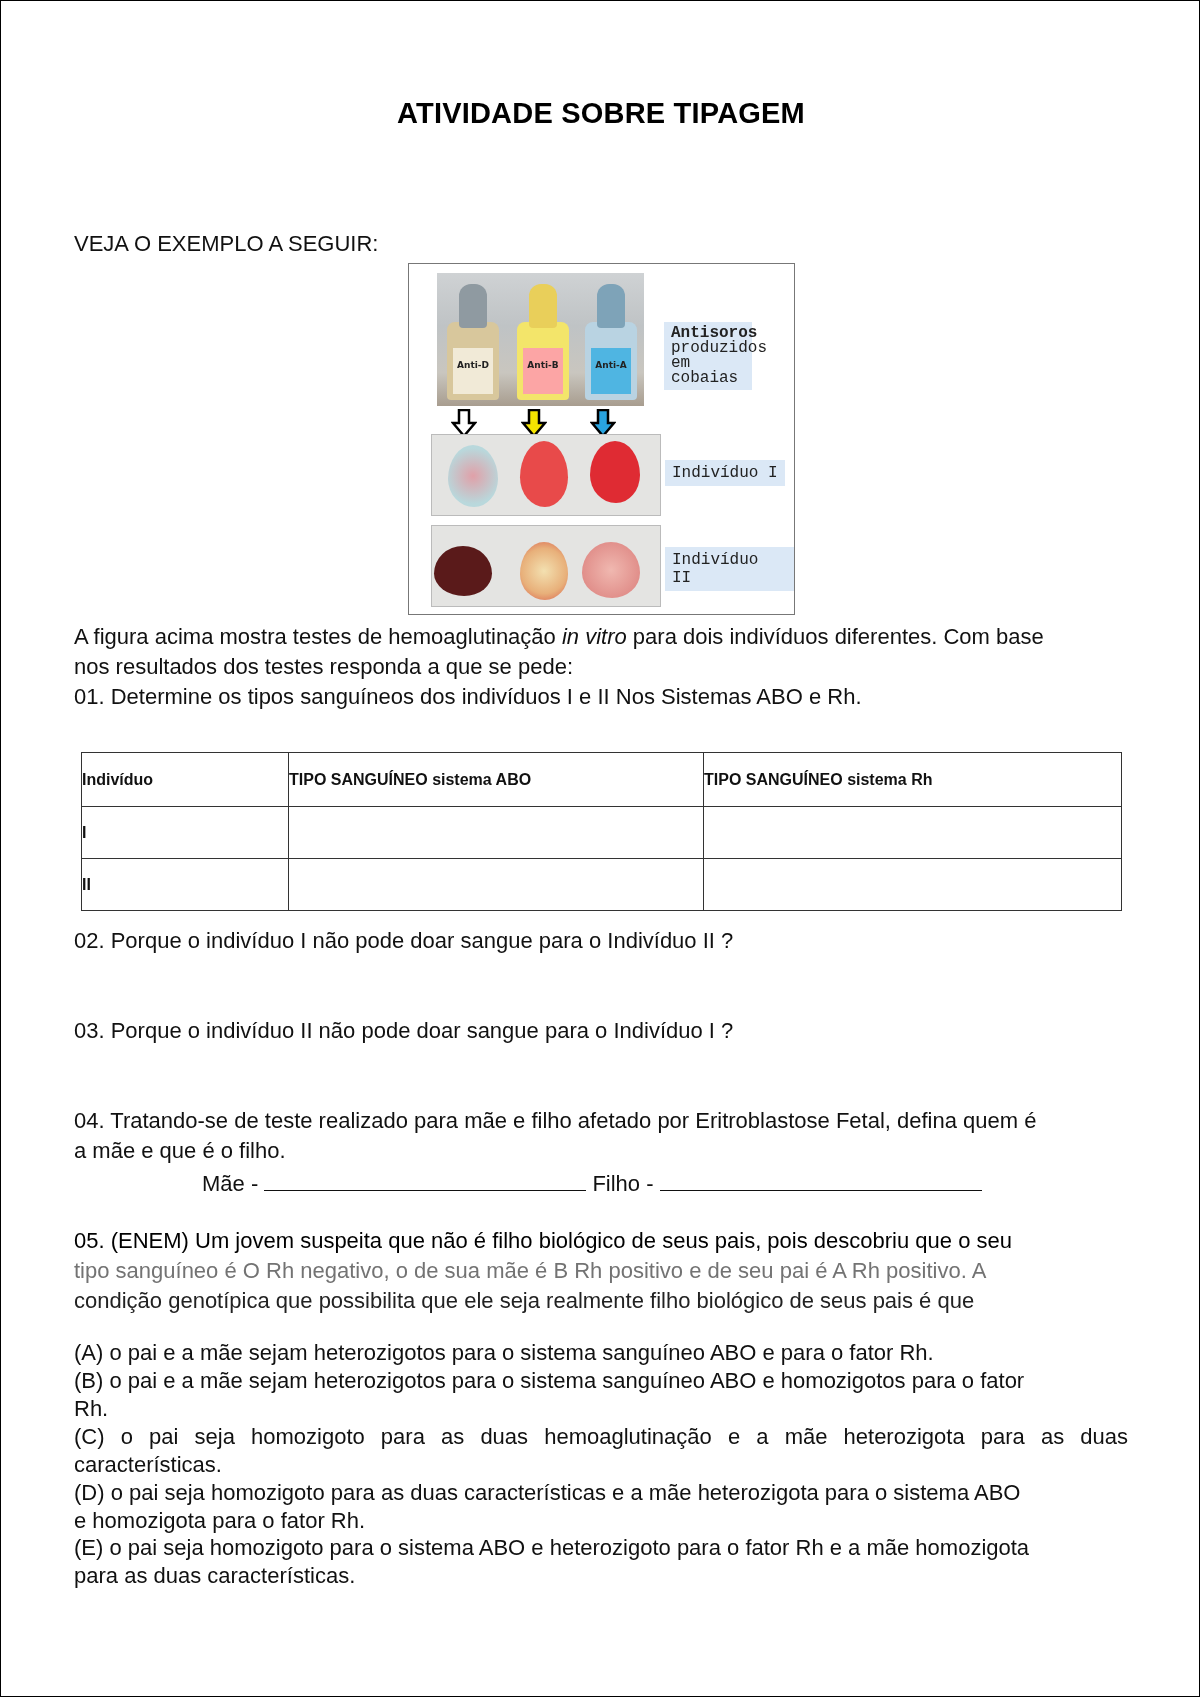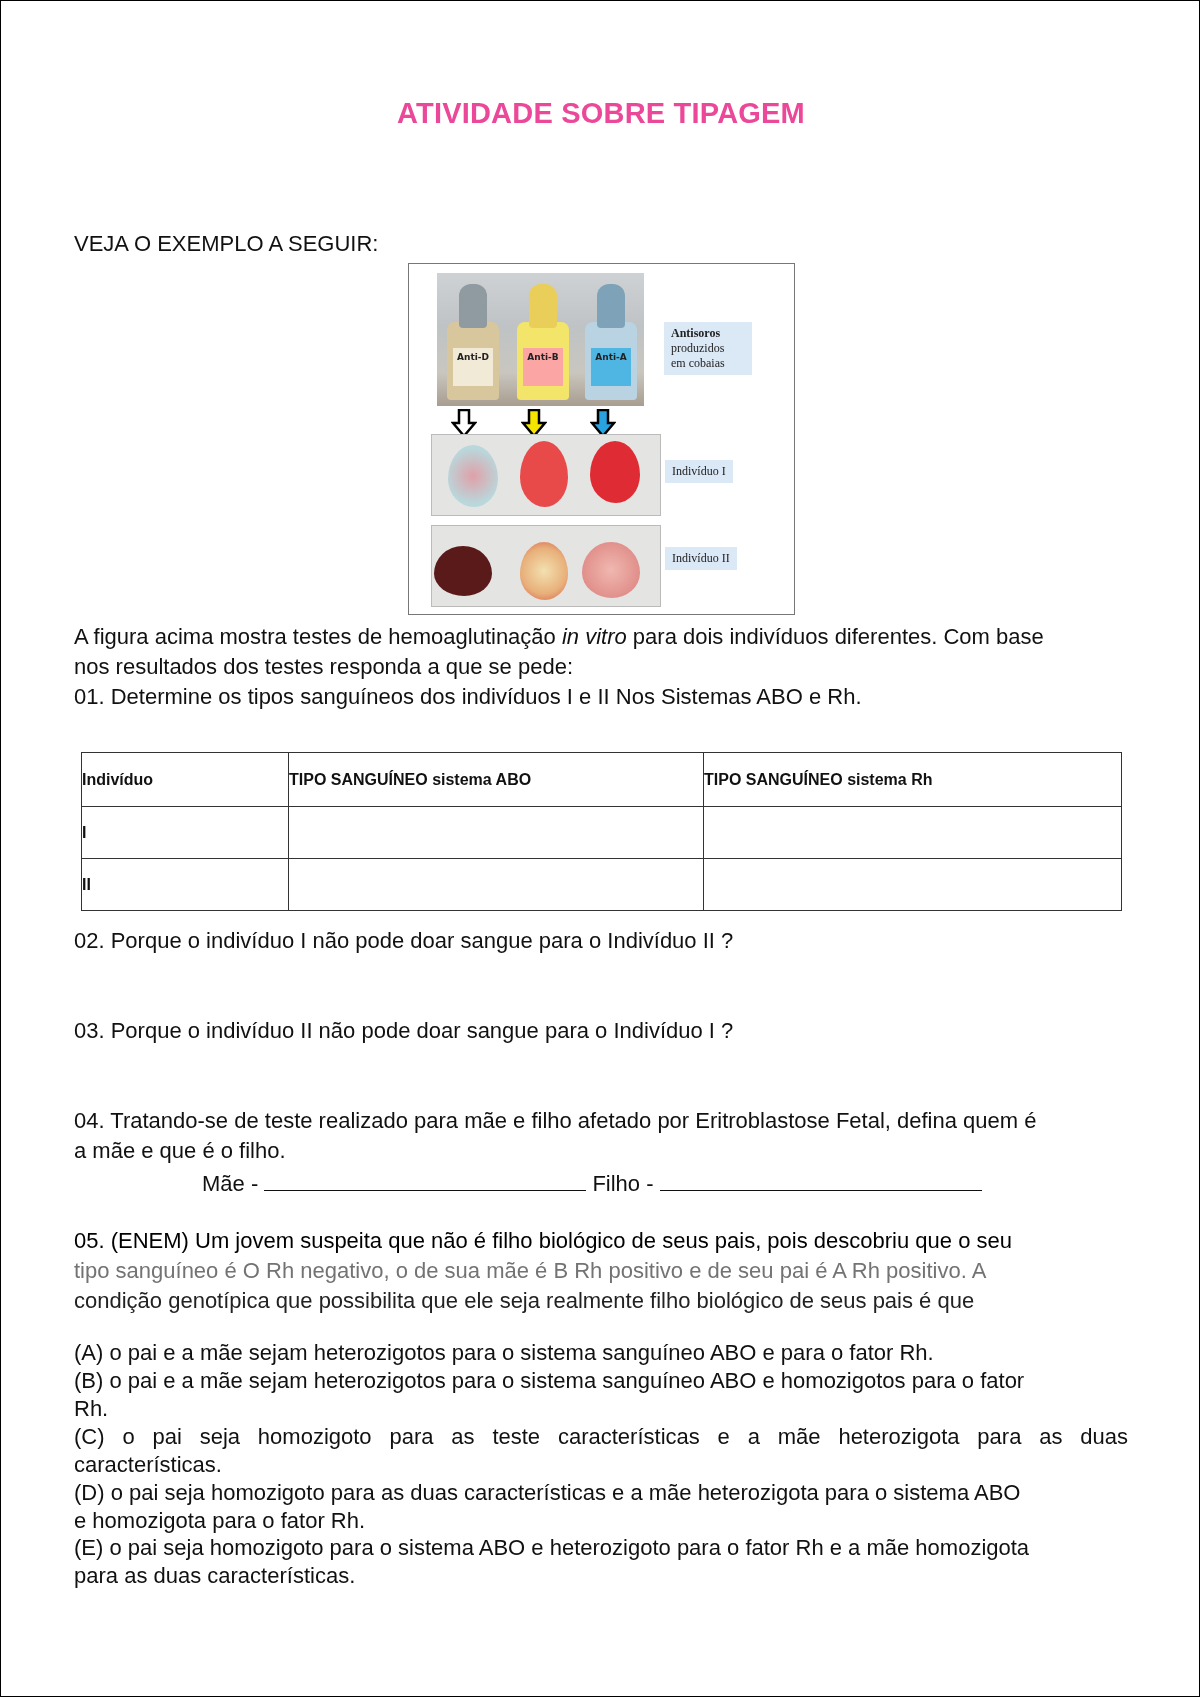--- a/index.html
+++ b/index.html
@@ -4,38 +4,38 @@
 <style>
   html, body { margin: 0; padding: 0; background: #ffffff; }
   body { width: 1200px; height: 1697px; position: relative; overflow: hidden; }
   .page {
     position: absolute; left: 0; top: 0; width: 1198px; height: 1695px;
     border: 1px solid #000; background: #fff;
     font-family: "Liberation Sans", sans-serif; color: #111;
   }
   .title {
     position: absolute; left: 0; width: 1200px; top: 96px; text-align: center;
-    color: #ec4899; font-weight: bold; font-size: 29px; letter-spacing: 0.2px;
+    color: #000000; font-weight: bold; font-size: 29px; letter-spacing: 0.2px;
   }
   .txt { position: absolute; left: 73px; font-size: 22px; line-height: 30px; white-space: nowrap; }
   .intro { top: 228px; }
   .figure {
     position: absolute; left: 407px; top: 262px; width: 385px; height: 350px;
     border: 1px solid #777; background: #fff;
   }
   .photo { position: absolute; left: 28px; top: 9px; width: 207px; height: 133px;
     background: linear-gradient(180deg,#cfd2d4 0%,#bfc3c5 40%,#c9c6bf 75%,#a89d8f 100%); }
   .bottle { position: absolute; bottom: 6px; width: 52px; height: 78px; border-radius: 8px 8px 4px 4px; }
   .bottle .cap { position: absolute; left: 12px; top: -38px; width: 28px; height: 44px; border-radius: 12px 12px 4px 4px; }
   .bottle .lbl { position: absolute; left: 6px; right: 6px; top: 26px; height: 34px;
-    font-size: 9px; font-weight: bold; text-align: center; padding-top: 4px; color: #222; font-family: "DejaVu Sans", sans-serif; }
+    font-size: 9px; font-weight: bold; text-align: center; padding-top: 12px; color: #222; font-family: "DejaVu Sans", sans-serif; }
   .b1 { left: 10px; background: #d8c79c; } .b1 .cap { background: #8f9aa1; } .b1 .lbl { background: #f1ead7; }
   .b2 { left: 80px; background: #f3e56a; } .b2 .cap { background: #e9cf5a; } .b2 .lbl { background: #fca5a5; }
   .b3 { left: 148px; background: #b9d3e2; } .b3 .cap { background: #7ea3b8; } .b3 .lbl { background: #4fb5e2; }
-  .tag { position: absolute; background: #dbe8f6; font-family: Liberation Serif, serif; font-size: 12px; color: #222; padding: 4px 7px; }
+  .tag { position: absolute; background: #dbe8f6; font-family: Liberation Mono, monospace; font-size: 16px; color: #222; padding: 4px 7px; }
   .tag-antisoros { left: 255px; top: 58px; width: 74px; line-height: 15px; }
   .tag-antisoros b { font-weight: bold; }
   .tag-ind1 { left: 256px; top: 196px; }
   .tag-ind2 { left: 256px; top: 283px; }
   .arrow { position: absolute; top: 145px; width: 26px; height: 28px; }
   .slide { position: absolute; left: 22px; width: 228px; height: 80px; background: #e4e4e2; border: 1px solid #bbb; }
   .slide1 { top: 170px; } .slide2 { top: 261px; }
   .drop { position: absolute; border-radius: 50% 50% 48% 52% / 55% 55% 45% 45%; }
   .s1d1 { left: 16px; top: 10px; width: 50px; height: 62px; background: radial-gradient(circle at 50% 50%, #e0a0a8 0%, #b9d8dc 70%); }
   .s1d2 { left: 88px; top: 6px; width: 48px; height: 66px; background: #e84a4a; }
@@ -153,19 +153,19 @@
     <span>Filho -</span><span class="blank"></span>
   </div>
 
   <div class="txt q05">05. (ENEM) Um jovem suspeita que não é filho biológico de seus pais, pois descobriu que o seu</div>
   <div class="txt q05b">tipo sanguíneo é O Rh negativo, o de sua mãe é B Rh positivo e de seu pai é A Rh positivo. A</div>
   <div class="txt q05c">condição genotípica que possibilita que ele seja realmente filho biológico de seus pais é que</div>
 
   <div class="txt opt oA">(A) o pai e a mãe sejam heterozigotos para o sistema sanguíneo ABO e para o fator Rh.</div>
   <div class="txt opt oB">(B) o pai e a mãe sejam heterozigotos para o sistema sanguíneo ABO e homozigotos para o fator</div>
   <div class="txt opt oB2">Rh.</div>
-  <div class="txt opt oC">(C) o pai seja homozigoto para as teste características e a mãe heterozigota para as duas</div>
+  <div class="txt opt oC">(C) o pai seja homozigoto para as duas hemoaglutinação e a mãe heterozigota para as duas</div>
   <div class="txt opt oC2">características.</div>
   <div class="txt opt oD">(D) o pai seja homozigoto para as duas características e a mãe heterozigota para o sistema ABO</div>
   <div class="txt opt oE">(E) o pai seja homozigoto para o sistema ABO e heterozigoto para o fator Rh e a mãe homozigota</div>
   <div class="txt opt oD2">e homozigota para o fator Rh.</div>
   <div class="txt opt oE2">para as duas características.</div>
 </div>
 
 </body></html>

